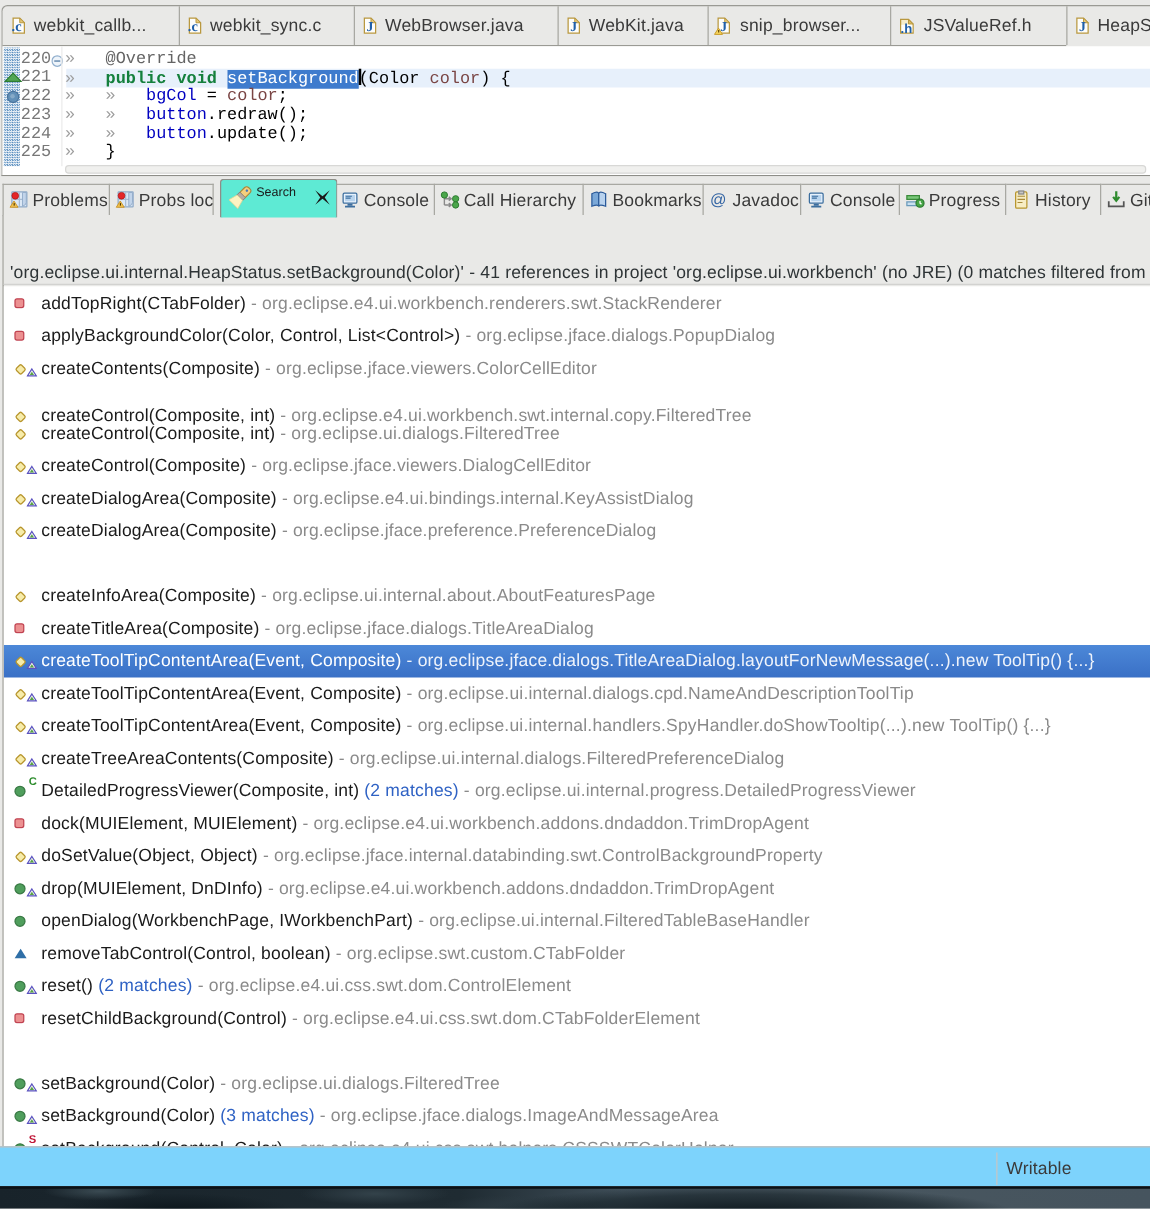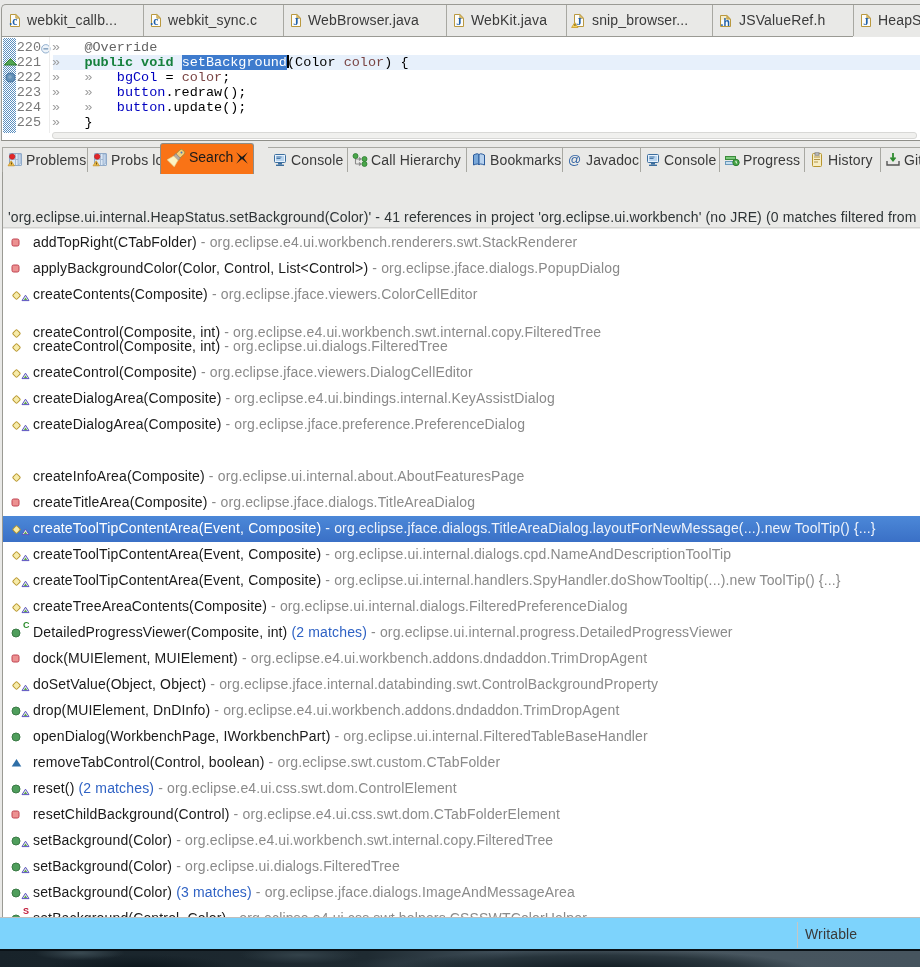--- a/index.html
+++ b/index.html
@@ -23,23 +23,23 @@
   .kw{color:#15803d;font-weight:bold}
   .fld{color:#0000c0}
   .prm{color:#7a4544}
   .anno{color:#646464}
   .selw{background:#3e7bcd;color:#fff}
   #curline{position:absolute;left:51px;top:18px;width:867px;height:15px;background:#e7f0fb}
   
   .btab{position:absolute;height:25px;top:147px;border-top:1px solid #a8a8a2;border-right:1px solid #a8a8a2;font-size:14px;letter-spacing:0.15px;color:#3a3a3a;box-sizing:border-box}
   .btab .lbl{position:absolute;top:4px;white-space:nowrap}
   .btab .bic{position:absolute;left:4px;top:4px}
-  #searchtab{position:absolute;left:160px;top:143px;width:92px;height:30px;
+  #searchtab{position:absolute;left:176px;top:143px;width:92px;height:30px;
     border:1px solid #8e8e88;border-bottom:none;border-top-left-radius:3px;border-top-right-radius:3px;
-    font-size:14px;color:#1a1a1a;background:#f97316;z-index:5}
+    font-size:10px;color:#1a1a1a;background:#5eead4;z-index:5}
   
   #view{position:absolute;left:2px;top:172px;width:918px;height:745px;background:#e9e9e7;
     border-left:1px solid #9a9a94}
   #vheader{position:absolute;left:0;top:0;width:918px;height:56px;background:#e9e9e7}
   #vheadtext{position:absolute;left:5px;top:37px;font-size:14px;letter-spacing:0.15px;color:#2e3436;white-space:nowrap}
   #vlist{position:absolute;left:0;top:57px;width:918px;height:688px;background:#fff;overflow:hidden}
   .row{position:absolute;left:0;width:918px;height:26px;font-size:14px;letter-spacing:0.15px;white-space:nowrap}
   .row .t{position:absolute;left:30px;top:4px}
   .m{color:#1a1a1a}
   .q{color:#8a8a8a}
@@ -441,30 +441,20 @@
           <path d="M4.5 3.4 L6.2 6 H2.8 z" fill="#58a048"></path>
         </svg>
         <span class="t"><span class="m">reset()</span> <span class="mt">(2 matches)</span><span class="q"> - org.eclipse.e4.ui.css.swt.dom.ControlElement</span></span>
       </div>
   <div class="row" style="top:573px">
         <svg class="ric" width="9" height="9">
           <rect x="1" y="1" width="7" height="7" rx="1.6" fill="#ec9191" stroke="#c04351"></rect>
         </svg>
         <span class="t"><span class="m">resetChildBackground(Control)</span><span class="q"> - org.eclipse.e4.ui.css.swt.dom.CTabFolderElement</span></span>
       </div>
-  <div class="row" style="top:599px">
-        <svg class="ric" width="10" height="10">
-          <circle cx="5" cy="5" r="4" fill="#4f9e5c" stroke="#3a7a45"></circle>
-        </svg>
-        <svg class="rmk" width="9" height="8">
-          <path d="M4.5 1.2 L8 6.6 H1 z" fill="#eef6e8" stroke="#5b52c0"></path>
-          <path d="M4.5 3.4 L6.2 6 H2.8 z" fill="#58a048"></path>
-        </svg>
-        <span class="t"><span class="m">setBackground(Color)</span><span class="q"> - org.eclipse.e4.ui.workbench.swt.internal.copy.FilteredTree</span></span>
-      </div>
   <div class="row" style="top:625px">
         <svg class="ric" width="10" height="10">
           <circle cx="5" cy="5" r="4" fill="#4f9e5c" stroke="#3a7a45"></circle>
         </svg>
         <svg class="rmk" width="9" height="8">
           <path d="M4.5 1.2 L8 6.6 H1 z" fill="#eef6e8" stroke="#5b52c0"></path>
           <path d="M4.5 3.4 L6.2 6 H2.8 z" fill="#58a048"></path>
         </svg>
         <span class="t"><span class="m">setBackground(Color)</span><span class="q"> - org.eclipse.ui.dialogs.FilteredTree</span></span>
       </div>

